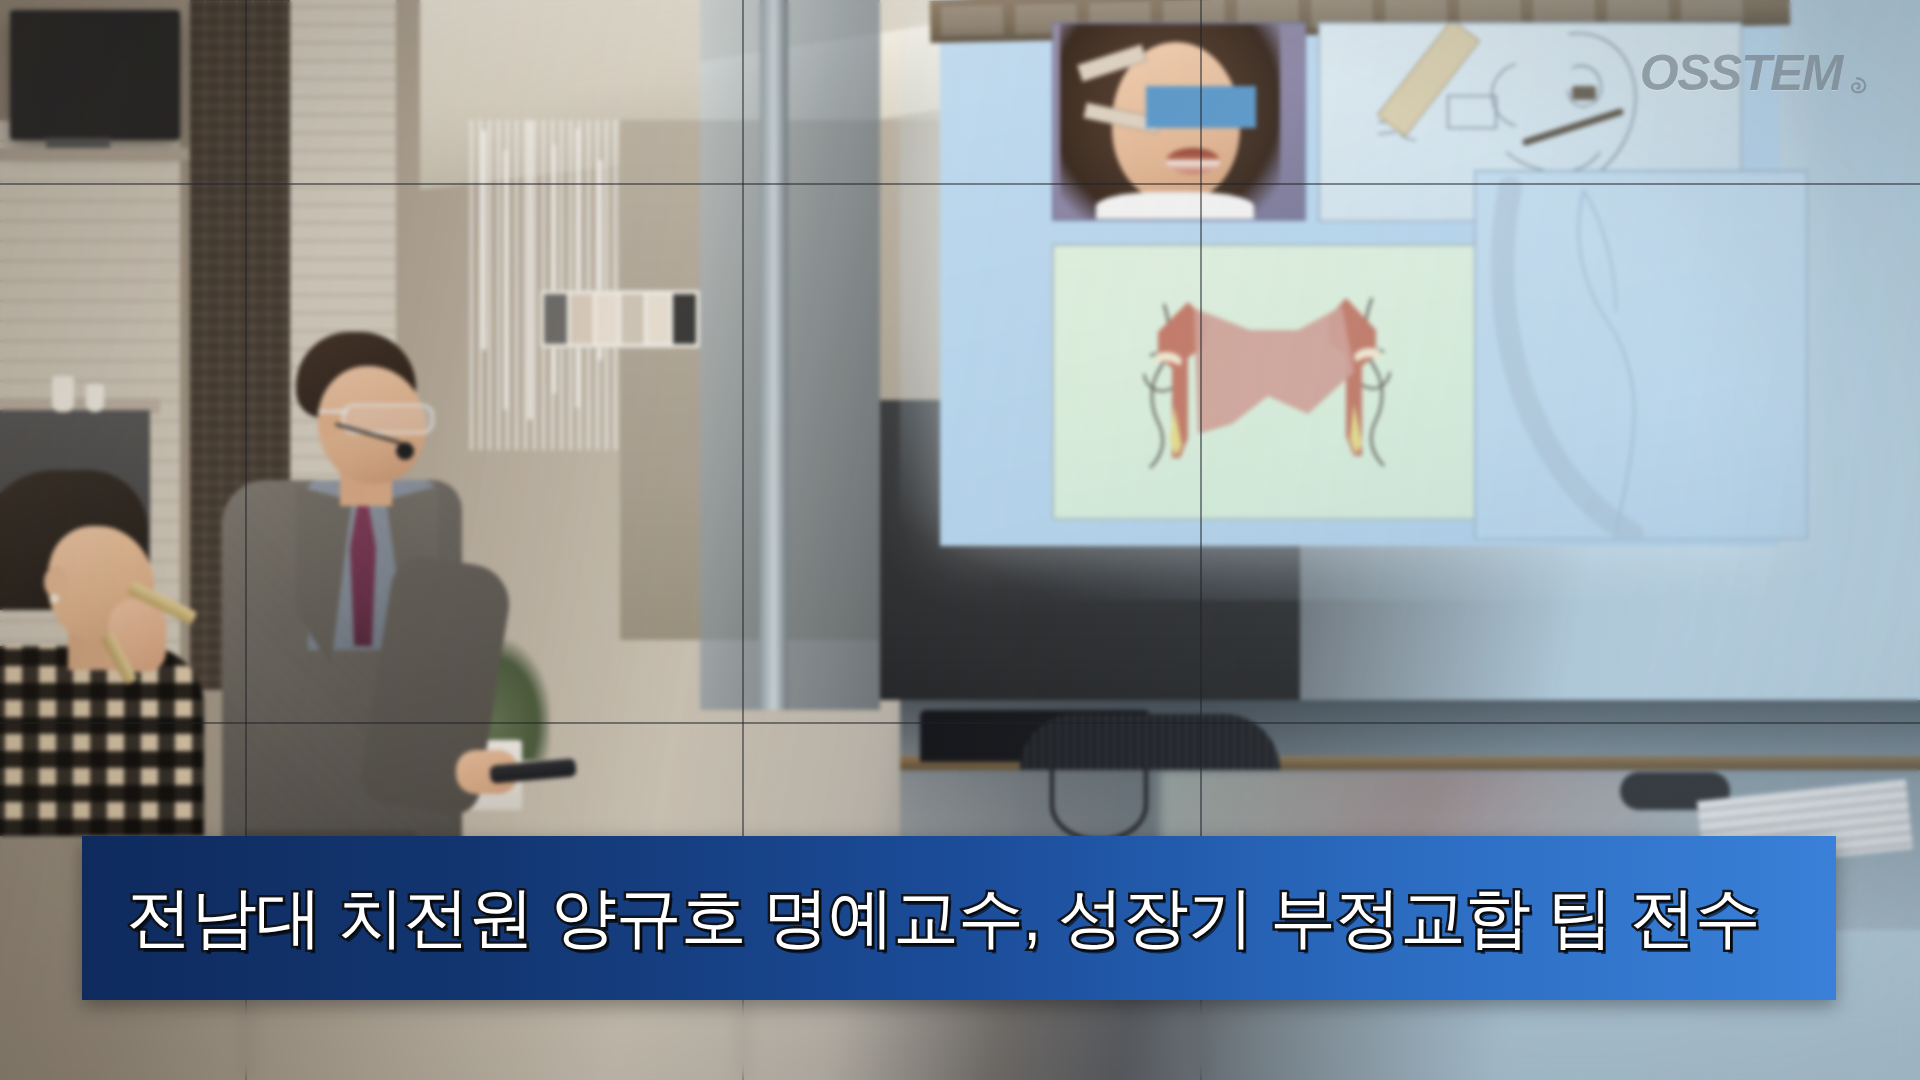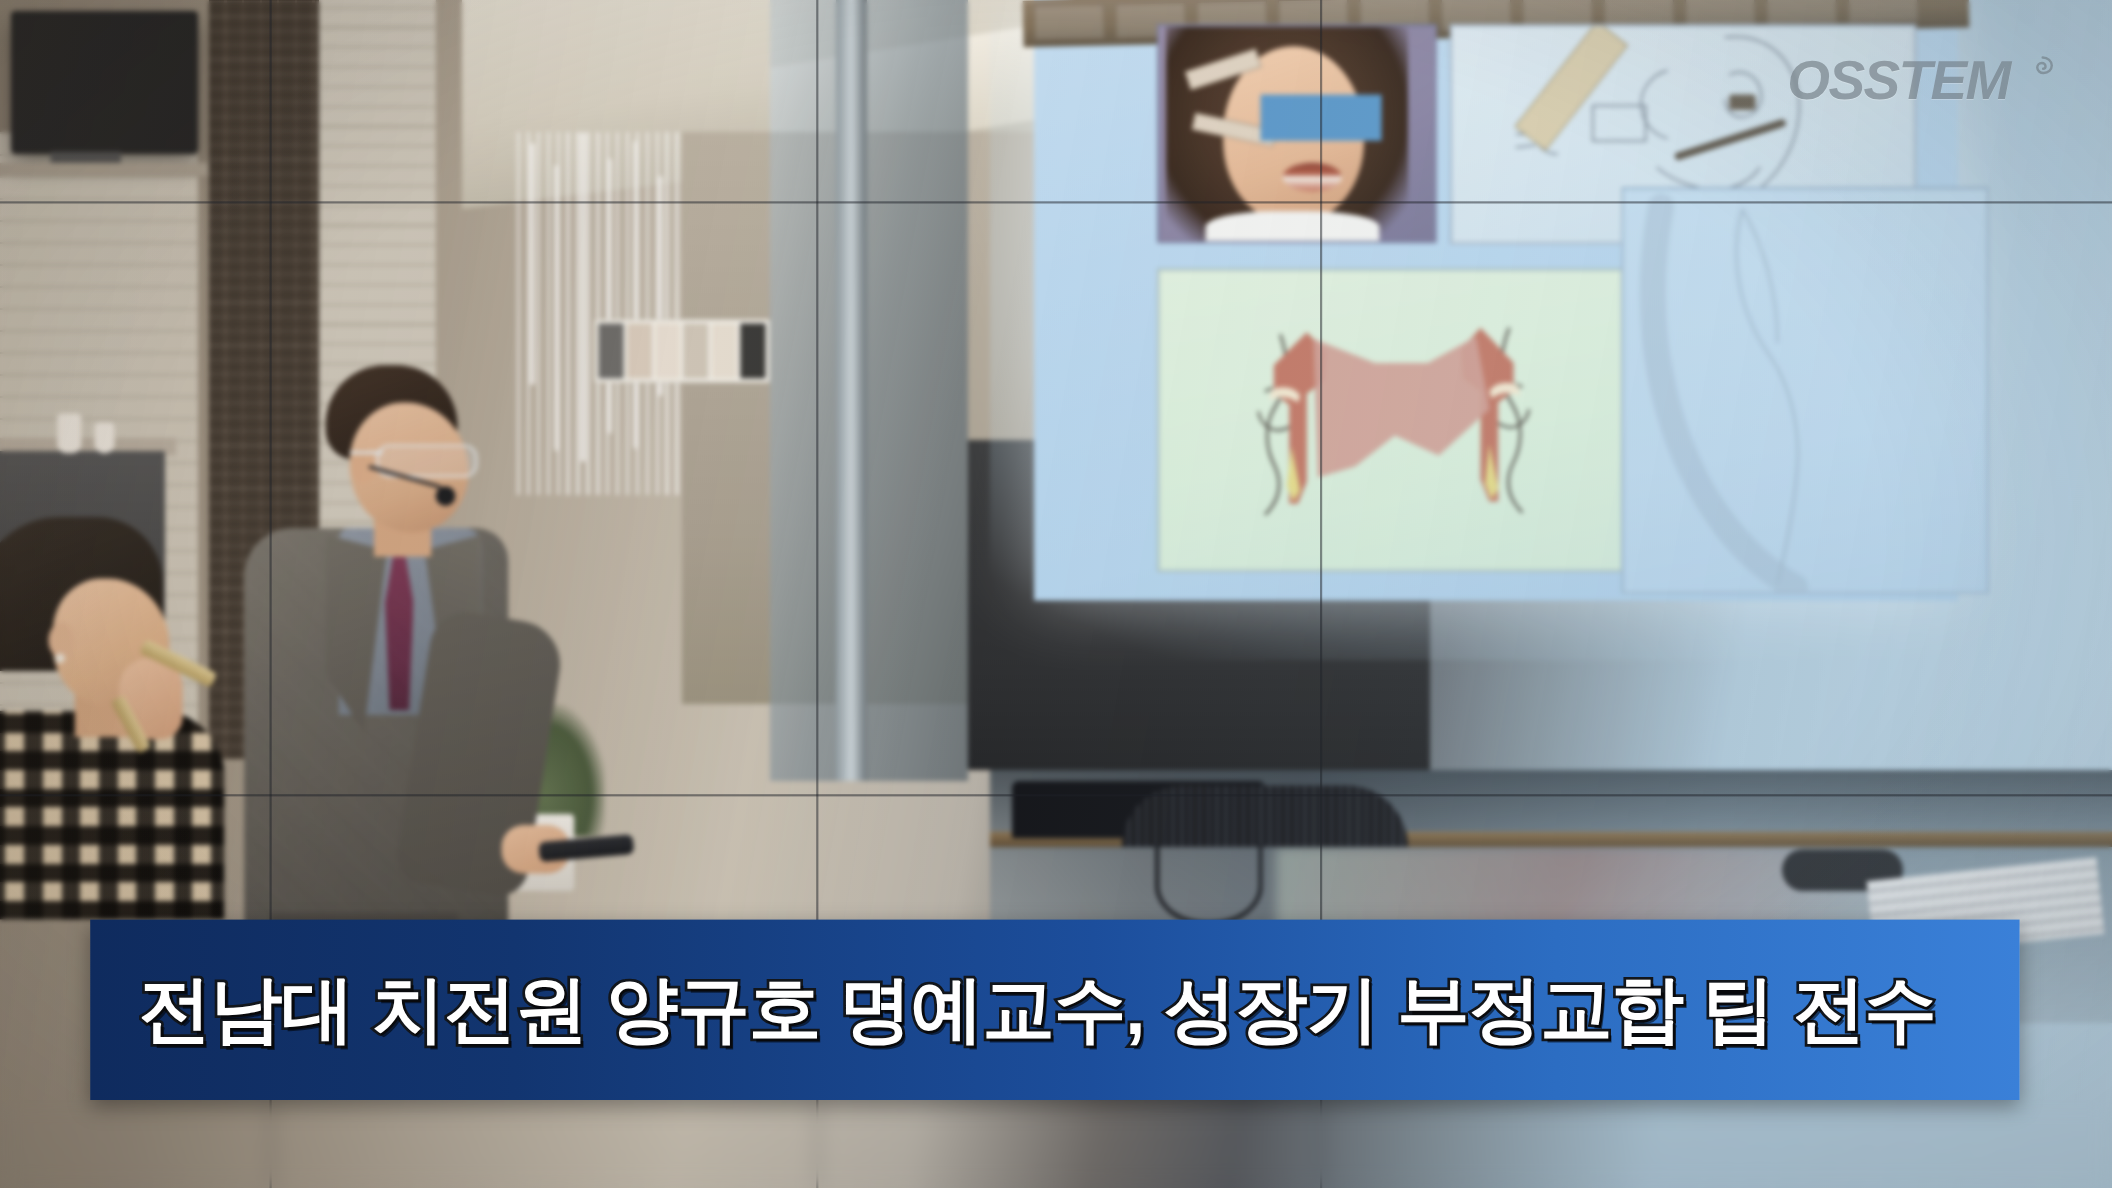--- a/index.html
+++ b/index.html
@@ -194,32 +194,32 @@
   .gl-h{left:0;width:1920px;height:1.6px;}
   .gl-v{top:0;width:1.6px;height:1080px;}
 
   
   #softpass{inset:0;backdrop-filter:blur(2.2px);-webkit-backdrop-filter:blur(2.2px);}
   #bottomBlur{left:0;top:1000px;width:1920px;height:80px;backdrop-filter:blur(9px);-webkit-backdrop-filter:blur(9px);}
   #vignette{inset:0;background:radial-gradient(ellipse at 50% 45%,rgba(0,0,0,0) 55%,rgba(0,0,0,.16) 100%);}
   #warmWash{inset:0;background:linear-gradient(100deg,rgba(140,120,95,.16),rgba(255,255,255,0) 45%,rgba(180,215,235,.14));}
 
   
-  #logo{right:52px;top:48px;display:flex;align-items:flex-start;gap:19px;opacity:.62;}
+  #logo{right:52px;top:48px;display:flex;align-items:flex-end;gap:4px;opacity:.62;}
   #logoText{font-family:"Liberation Sans","DejaVu Sans",sans-serif;font-style:italic;font-weight:700;
     font-size:50px;letter-spacing:-1.5px;color:#6f7a82;line-height:1;
     text-shadow:0 1px 0 rgba(255,255,255,.35);}
   #logoMark{width:22px;height:22px;margin-top:2px;}
 
   
   #caption{left:82px;top:836px;width:1754px;height:164px;
     background:linear-gradient(90deg,#0f2b5e 0%,#123570 22%,#1c4e9c 52%,#2c6dc2 76%,#3a80d8 100%);
     box-shadow:0 6px 18px rgba(0,0,0,.35);display:flex;align-items:center;}
   #captionText{margin-left:44px;font-family:"Liberation Sans","DejaVu Sans",sans-serif;
-    font-weight:700;font-size:66px;letter-spacing:-1px;color:#ffffff;white-space:nowrap;
+    font-weight:400;font-size:66px;letter-spacing:-1px;color:#ffffff;white-space:nowrap;
     -webkit-text-stroke:5px #12161c;paint-order:stroke fill;
     text-shadow:3px 4px 0 rgba(0,0,0,.55);}
 </style>
 </head>
 <body>
 
 <div id="stage">
 
   <div id="lobby" class="layer"></div>
   <div id="ceiling" class="layer"></div>

